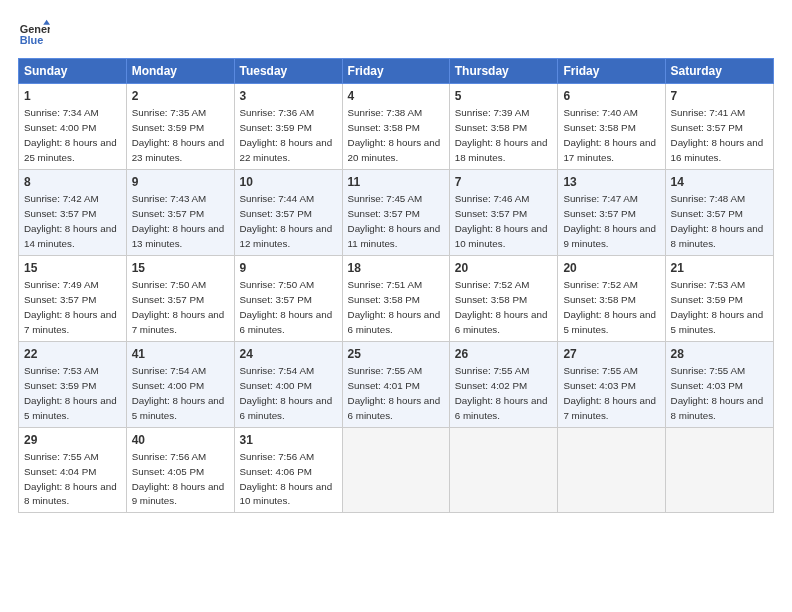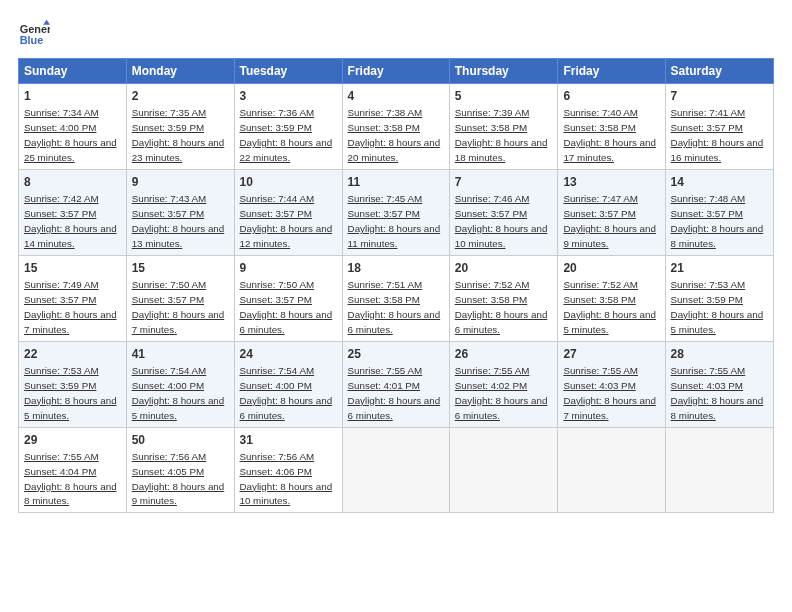--- a/index.html
+++ b/index.html
@@ -75,21 +75,20 @@
     .day-number {
       font-size: 12px;
       font-weight: bold;
       display: block;
       margin-bottom: 1px;
     }
     .day-info {
       font-size: 9.8px;
       color: #333;
       line-height: 1.32;
-      text-decoration: underline;
     }
     td.empty {
       background: #f5f5f5 !important;
     }
   </style>
 </head>
 <body>
 
 <div class="page">
   <div class="header">
@@ -154,21 +153,21 @@
           <td><span class="day-number">22</span><span class="day-info">Sunrise: 7:53 AM<br>Sunset: 3:59 PM<br>Daylight: 8 hours and 5 minutes.</span></td>
           <td><span class="day-number">41</span><span class="day-info">Sunrise: 7:54 AM<br>Sunset: 4:00 PM<br>Daylight: 8 hours and 5 minutes.</span></td>
           <td><span class="day-number">24</span><span class="day-info">Sunrise: 7:54 AM<br>Sunset: 4:00 PM<br>Daylight: 8 hours and 6 minutes.</span></td>
           <td><span class="day-number">25</span><span class="day-info">Sunrise: 7:55 AM<br>Sunset: 4:01 PM<br>Daylight: 8 hours and 6 minutes.</span></td>
           <td><span class="day-number">26</span><span class="day-info">Sunrise: 7:55 AM<br>Sunset: 4:02 PM<br>Daylight: 8 hours and 6 minutes.</span></td>
           <td><span class="day-number">27</span><span class="day-info">Sunrise: 7:55 AM<br>Sunset: 4:03 PM<br>Daylight: 8 hours and 7 minutes.</span></td>
           <td><span class="day-number">28</span><span class="day-info">Sunrise: 7:55 AM<br>Sunset: 4:03 PM<br>Daylight: 8 hours and 8 minutes.</span></td>
         </tr>
         <tr>
           <td><span class="day-number">29</span><span class="day-info">Sunrise: 7:55 AM<br>Sunset: 4:04 PM<br>Daylight: 8 hours and 8 minutes.</span></td>
-          <td><span class="day-number">50</span><span class="day-info">Sunrise: 7:56 AM<br>Sunset: 4:05 PM<br>Daylight: 8 hours and 9 minutes.</span></td>
+          <td><span class="day-number">40</span><span class="day-info">Sunrise: 7:56 AM<br>Sunset: 4:05 PM<br>Daylight: 8 hours and 9 minutes.</span></td>
           <td><span class="day-number">31</span><span class="day-info">Sunrise: 7:56 AM<br>Sunset: 4:06 PM<br>Daylight: 8 hours and 10 minutes.</span></td>
           <td class="empty"></td>
           <td class="empty"></td>
           <td class="empty"></td>
           <td class="empty"></td>
         </tr>
       </tbody>
   </table>
 </div>
 

